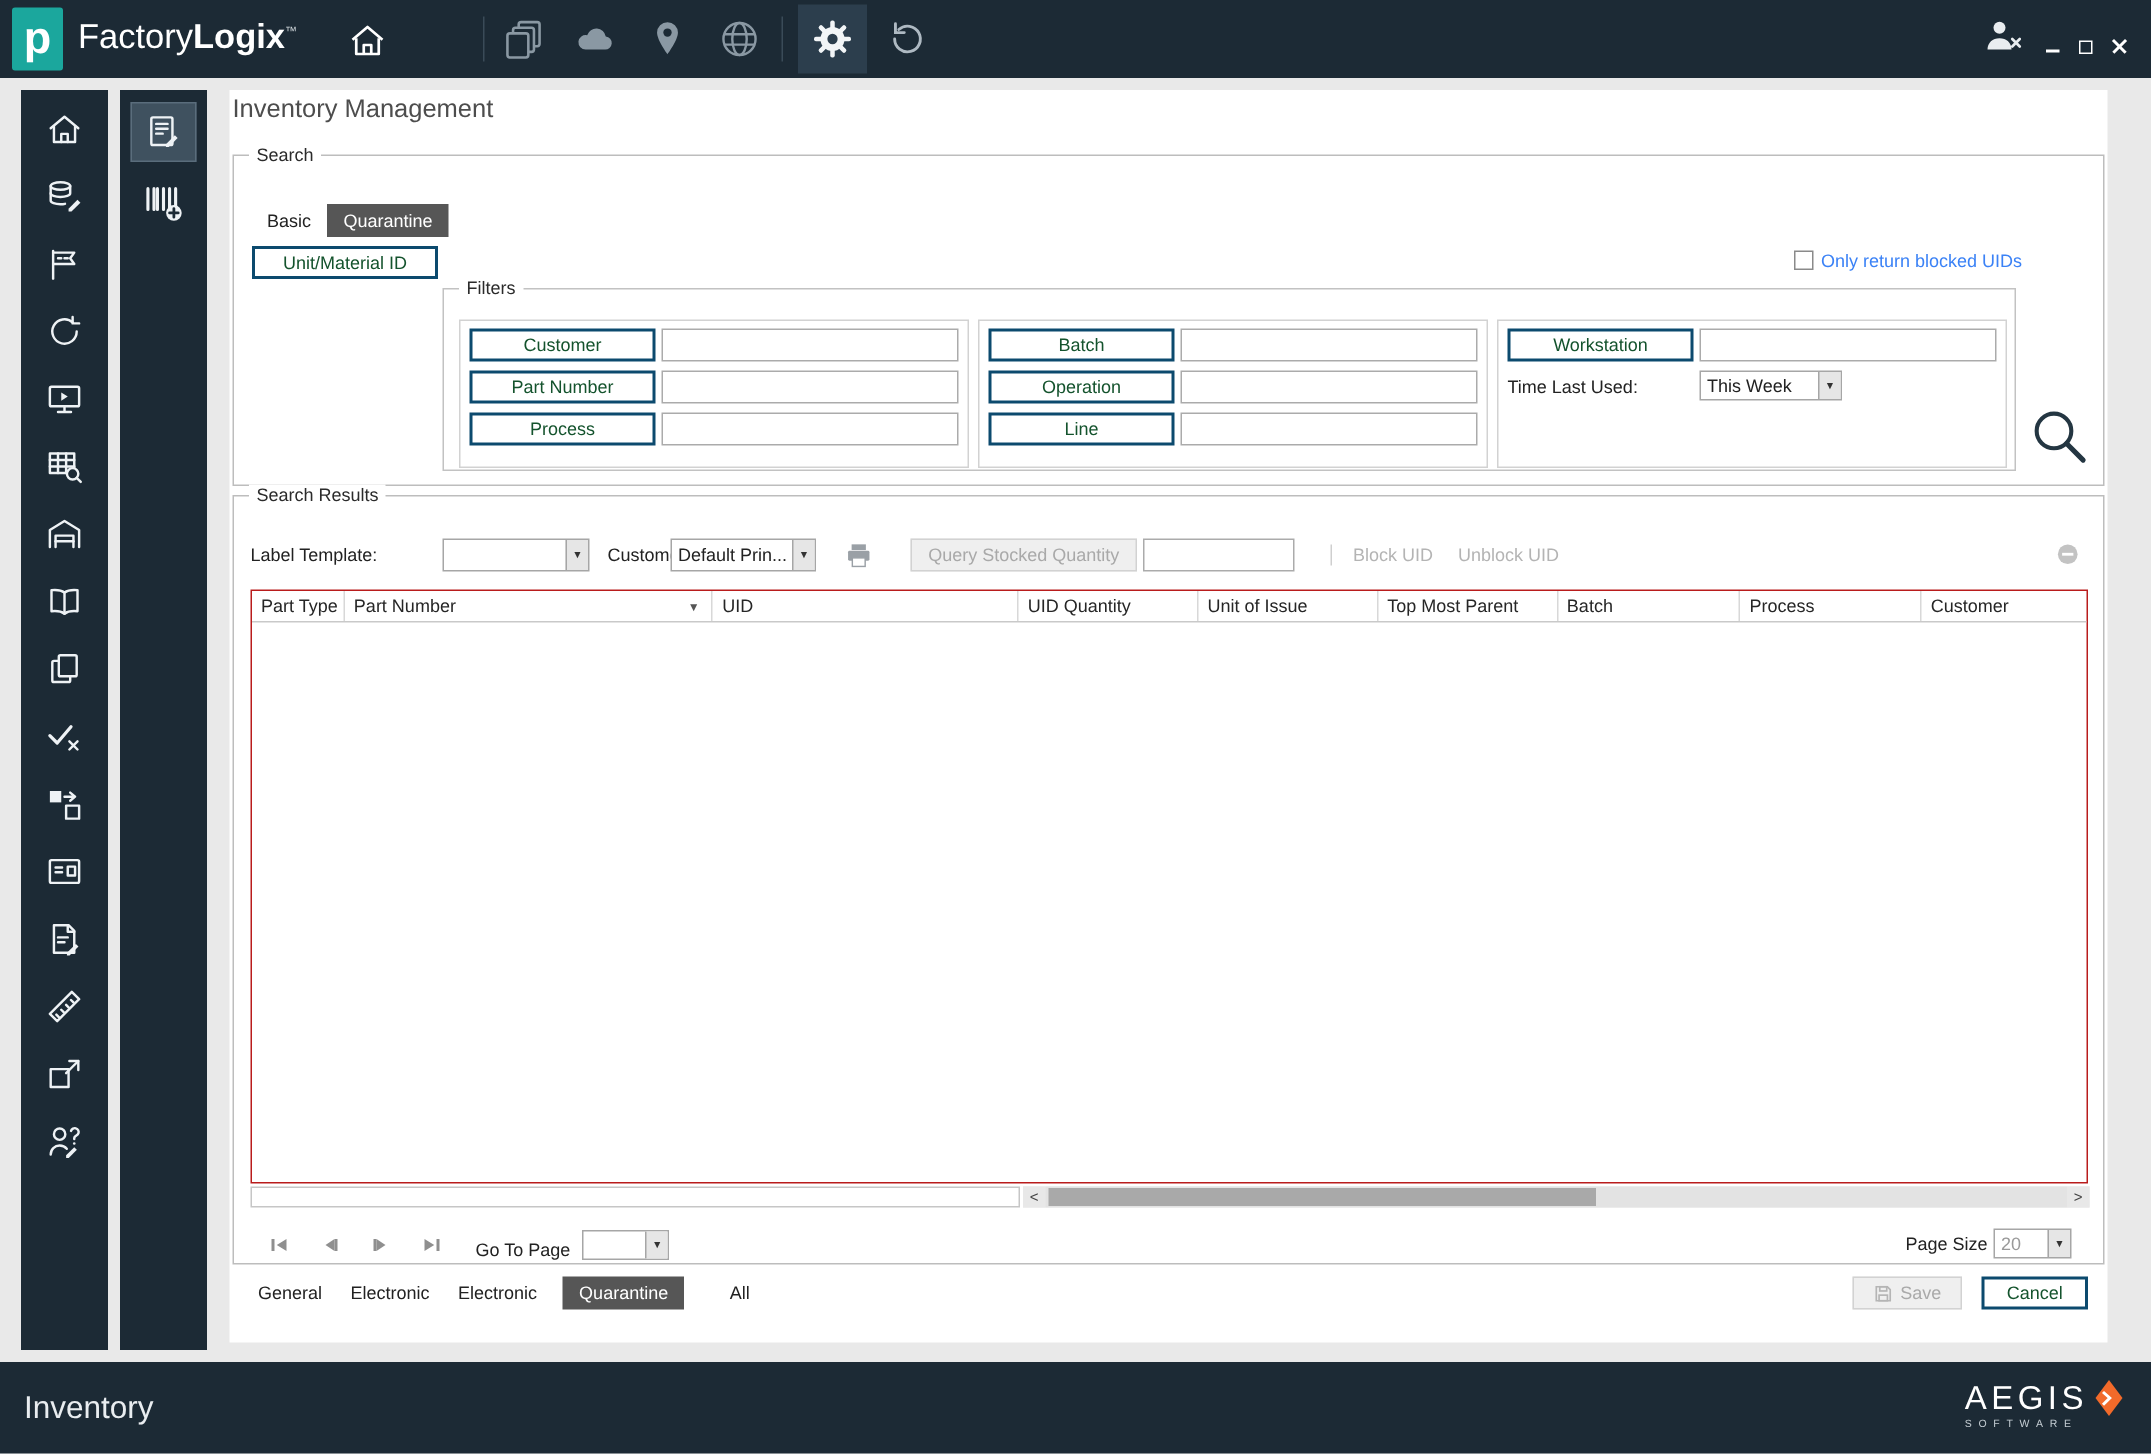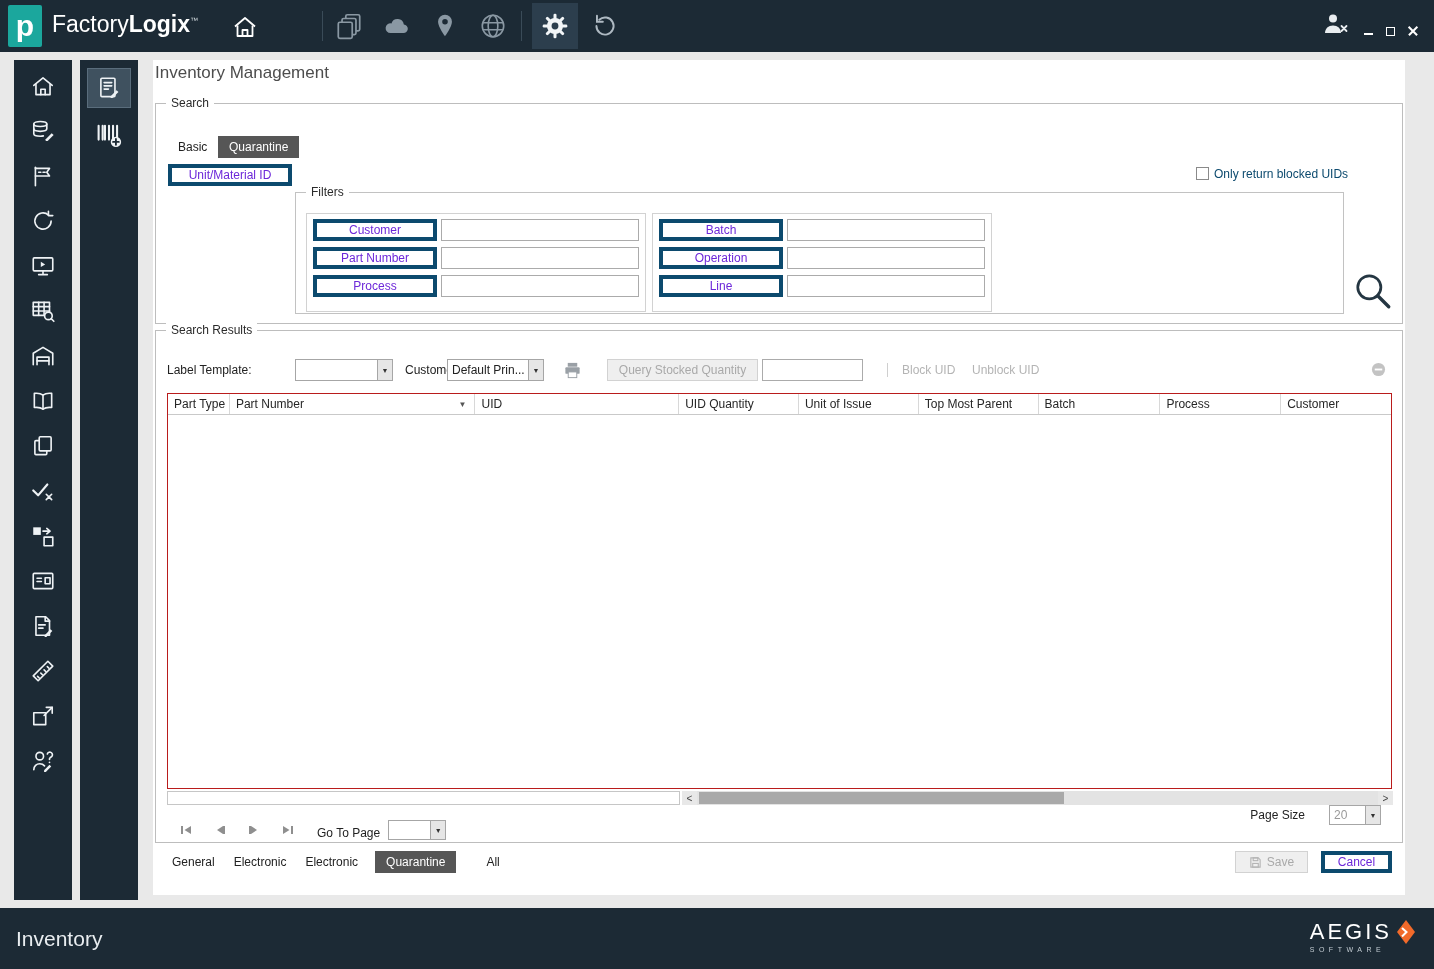--- a/index.html
+++ b/index.html
@@ -44,35 +44,35 @@
   
   .main { position:absolute; left:153px; top:60px; width:1252px; height:835px; background:#fff; }
   .page-title { position:absolute; left:2px; top:3px; font-size:17px; color:#4d4d4d; }
 
   .groupbox { position:absolute; border:1px solid #bdbdbd; }
   .gb-label { position:absolute; top:-8px; left:10px; background:#fff; padding:0 5px; font-size:12px; color:#2b2b2b; }
 
   .search-box { left:2px; top:43px; width:1248px; height:221px; }
   .results-box { left:2px; top:270px; width:1248px; height:513px; }
 
-  .btn { background:#fff; border:4px solid #0c4a6e; font-size:12px; color:#6d28d9; display:flex;
+  .btn { background:#fff; border:2px solid #0c4a6e; font-size:12px; color:#14532d; display:flex;
     align-items:center; justify-content:center; height:22px; cursor:pointer; }
   .btn-disabled { background:#efefef; border:1px solid #d2d2d2; color:#a9a9a9; cursor:default; }
   .tin { border:1px solid #ababab; height:22px; font-size:12px; padding:0 5px; color:#333; background:#fff; width:100%; }
   .tin::placeholder { color:#b5b5b5; }
   .combo { border:1px solid #a6a6a6; background:#fff; display:flex; align-items:stretch; font-size:12px; cursor:pointer; }
   .combo .val { flex:1; padding:0 4px; display:flex; align-items:center; white-space:nowrap; overflow:hidden; }
   .combo .arrow { width:15px; border-left:1px solid #a6a6a6; background:#e6e6e6; display:flex; align-items:center; justify-content:center; font-size:7px; color:#333; }
 
   
   .tab-basic { position:absolute; left:16px; top:32px; height:22px; display:flex; align-items:center; padding:0 6px; font-size:12px; cursor:pointer; }
   .tab-quarantine { position:absolute; left:62px; top:32px; height:22px; padding:0 11px; background:#565656; color:#fff; font-size:12px; display:flex; align-items:center; cursor:pointer; }
   .unit-btn { position:absolute; left:12px; top:60px; width:124px; }
   .unit-input { position:absolute; left:141px; top:60px; width:892px; }
-  .blocked-chk { position:absolute; left:1040px; top:63px; display:flex; align-items:flex-start; gap:5px; font-size:12px; color:#0c4a6e; cursor:pointer; }
+  .blocked-chk { position:absolute; left:1040px; top:63px; display:flex; align-items:flex-start; gap:5px; font-size:12px; color:#3b82f6; cursor:pointer; }
   .chk-box { width:13px; height:13px; border:1px solid #8a8a8a; background:#fff; flex:none; }
 
   .filters-box { position:absolute; left:139px; top:88px; width:1049px; height:122px; border:1px solid #c2c2c2; }
   .fcol { position:absolute; top:20px; height:99px; border:1px solid #d2d2d2; padding:5px 6px; display:flex; flex-direction:column; gap:6px; }
   .fcol1 { left:10px; width:340px; } .fcol2 { left:356px; width:340px; } .fcol3 { left:702px; width:340px; }
   .frow { display:flex; gap:4px; height:22px; flex:none; }
   .fbtn { width:124px; flex:none; }
   .fin { flex:1; }
   .flabel { width:124px; font-size:12px; display:flex; align-items:center; color:#222; flex:none; }
   .search-go { position:absolute; left:1196px; top:166px; width:42px; height:42px; cursor:pointer; }
@@ -93,21 +93,21 @@
 
   .hscroll-left { position:absolute; left:11px; top:460px; width:513px; height:14px; background:#fff; border:1px solid #c6c6c6; }
   .hscroll { position:absolute; left:526px; top:460px; width:711px; height:14px; background:#e8e8e8; display:flex; }
   .hs-btn { width:15px; display:flex; align-items:center; justify-content:center; font-size:10px; color:#444; background:#e8e8e8; cursor:pointer; }
   .hs-track { flex:1; position:relative; background:#e3e3e3; }
   .hs-thumb { position:absolute; left:2px; top:1px; width:365px; height:12px; background:#a9a9a9; cursor:pointer; }
 
   .pager { position:absolute; left:1px; top:487px; height:22px; display:flex; align-items:flex-end; font-size:12px; color:#222; }
   .pg-btn { width:22px; height:20px; display:flex; align-items:center; justify-content:center; cursor:pointer; }
   .pager .gap { width:12px; }
-  .page-size { position:absolute; right:21px; top:473px; height:22px; display:flex; align-items:center; gap:24px; font-size:12px; color:#222; }
+  .page-size { position:absolute; right:21px; top:487px; height:22px; display:flex; align-items:center; gap:4px; font-size:12px; color:#222; }
   .dim-val .val { color:#9a9a9a; }
 
   .bottom-tabs { position:absolute; left:17px; top:790px; height:23px; display:flex; align-items:center; gap:15px; font-size:12px; color:#222; }
   .btab { cursor:pointer; padding:0 2px; }
   .btab-active { background:#565656; color:#fff; height:22px; display:flex; align-items:center; padding:0 11px; }
   .btab-all { margin-left:13px; }
   .save-btn { position:absolute; right:97px; top:791px; width:73px; gap:5px; }
   .cancel-btn { position:absolute; right:13px; top:791px; width:71px; }
 
   
@@ -381,20 +381,33 @@
         <div class="frow">
             <div class="btn fbtn">Operation</div>
             <input class="tin fin" value="" style="">
           </div>
         <div class="frow">
             <div class="btn fbtn">Line</div>
             <input class="tin fin" value="" style="">
           </div>
       </div>
 
+      <div class="fcol fcol3">
+        <div class="frow">
+            <div class="btn fbtn">Workstation</div>
+            <input class="tin fin" value="" style="">
+          </div>
+        <div class="frow">
+          <div class="flabel">Time Last Used:</div>
+          <div class="combo" style="width:95px;height:20px;">
+            <span class="val">This Week</span>
+            <span class="arrow">▼</span>
+          </div>
+        </div>
+      </div>
     </div>
 
     <div class="search-go">
       <svg viewBox="0 0 40 40" width="42" height="42" fill="none" stroke="#243642" stroke-width="2.6">
           <circle cx="16.5" cy="16.5" r="11"></circle>
           <path d="M24.5 24.5 35 35" stroke-width="3.2" stroke-linecap="round"></path>
         </svg>
     </div>
   </div>
 

